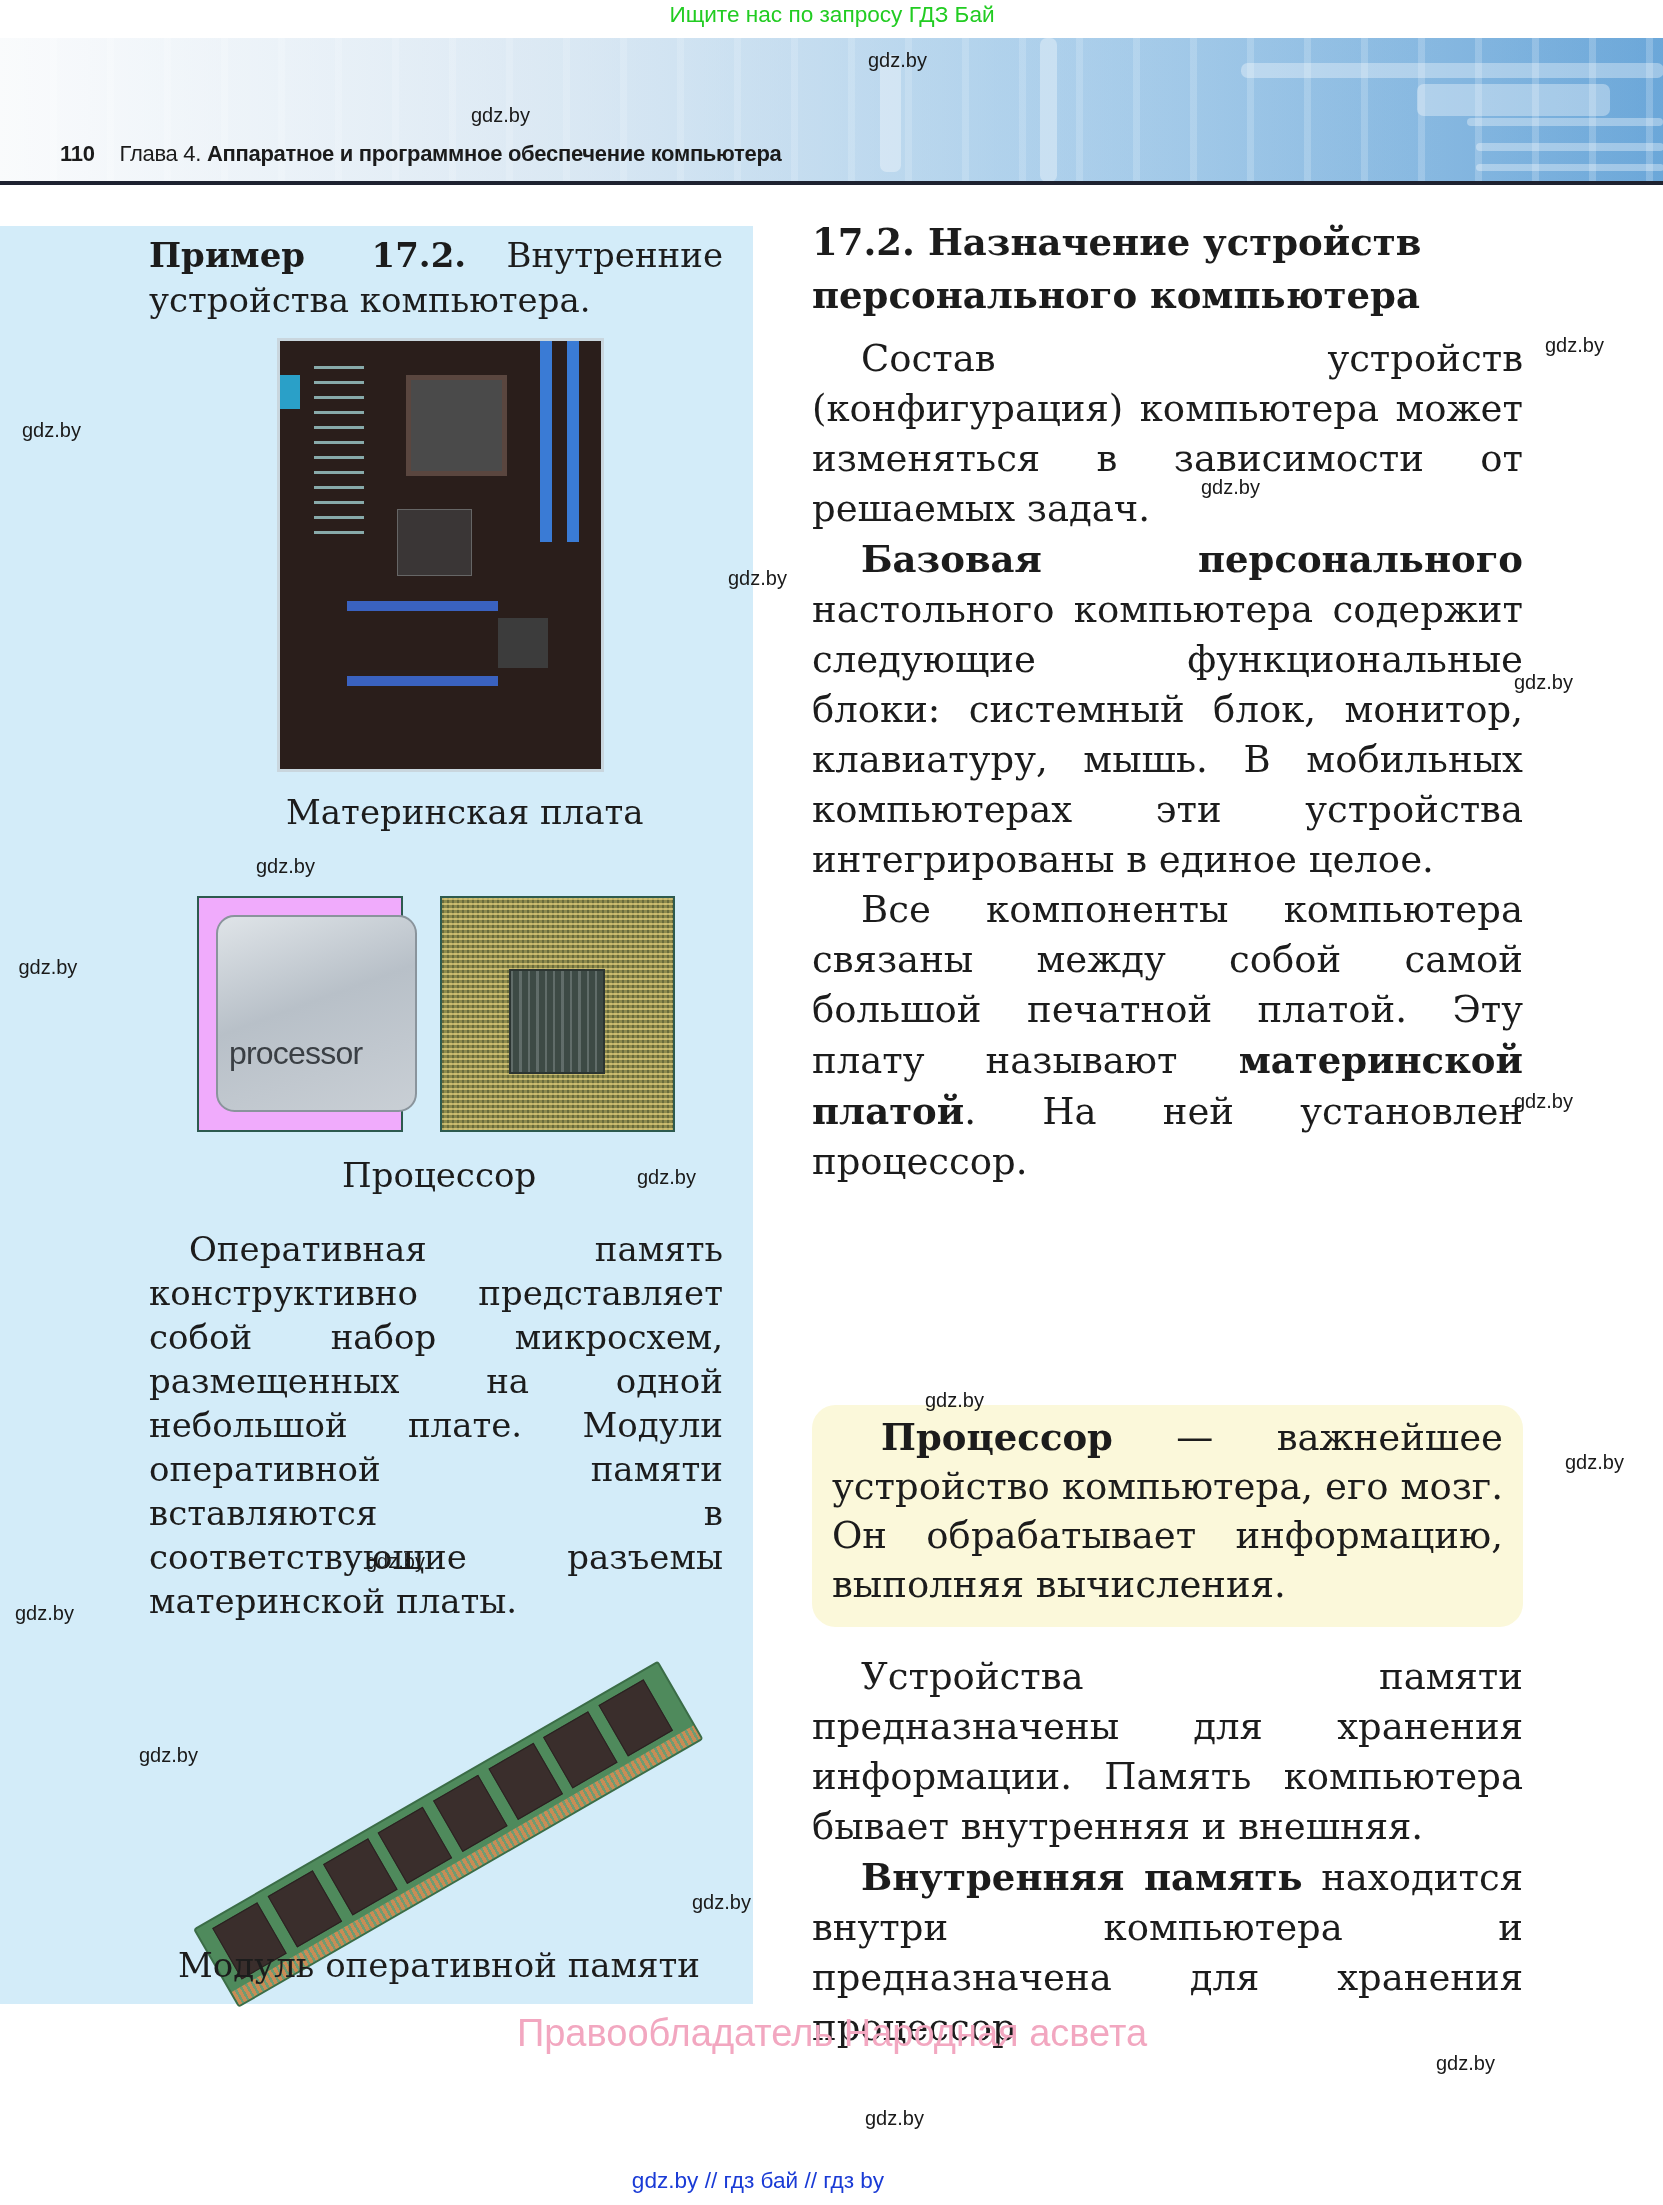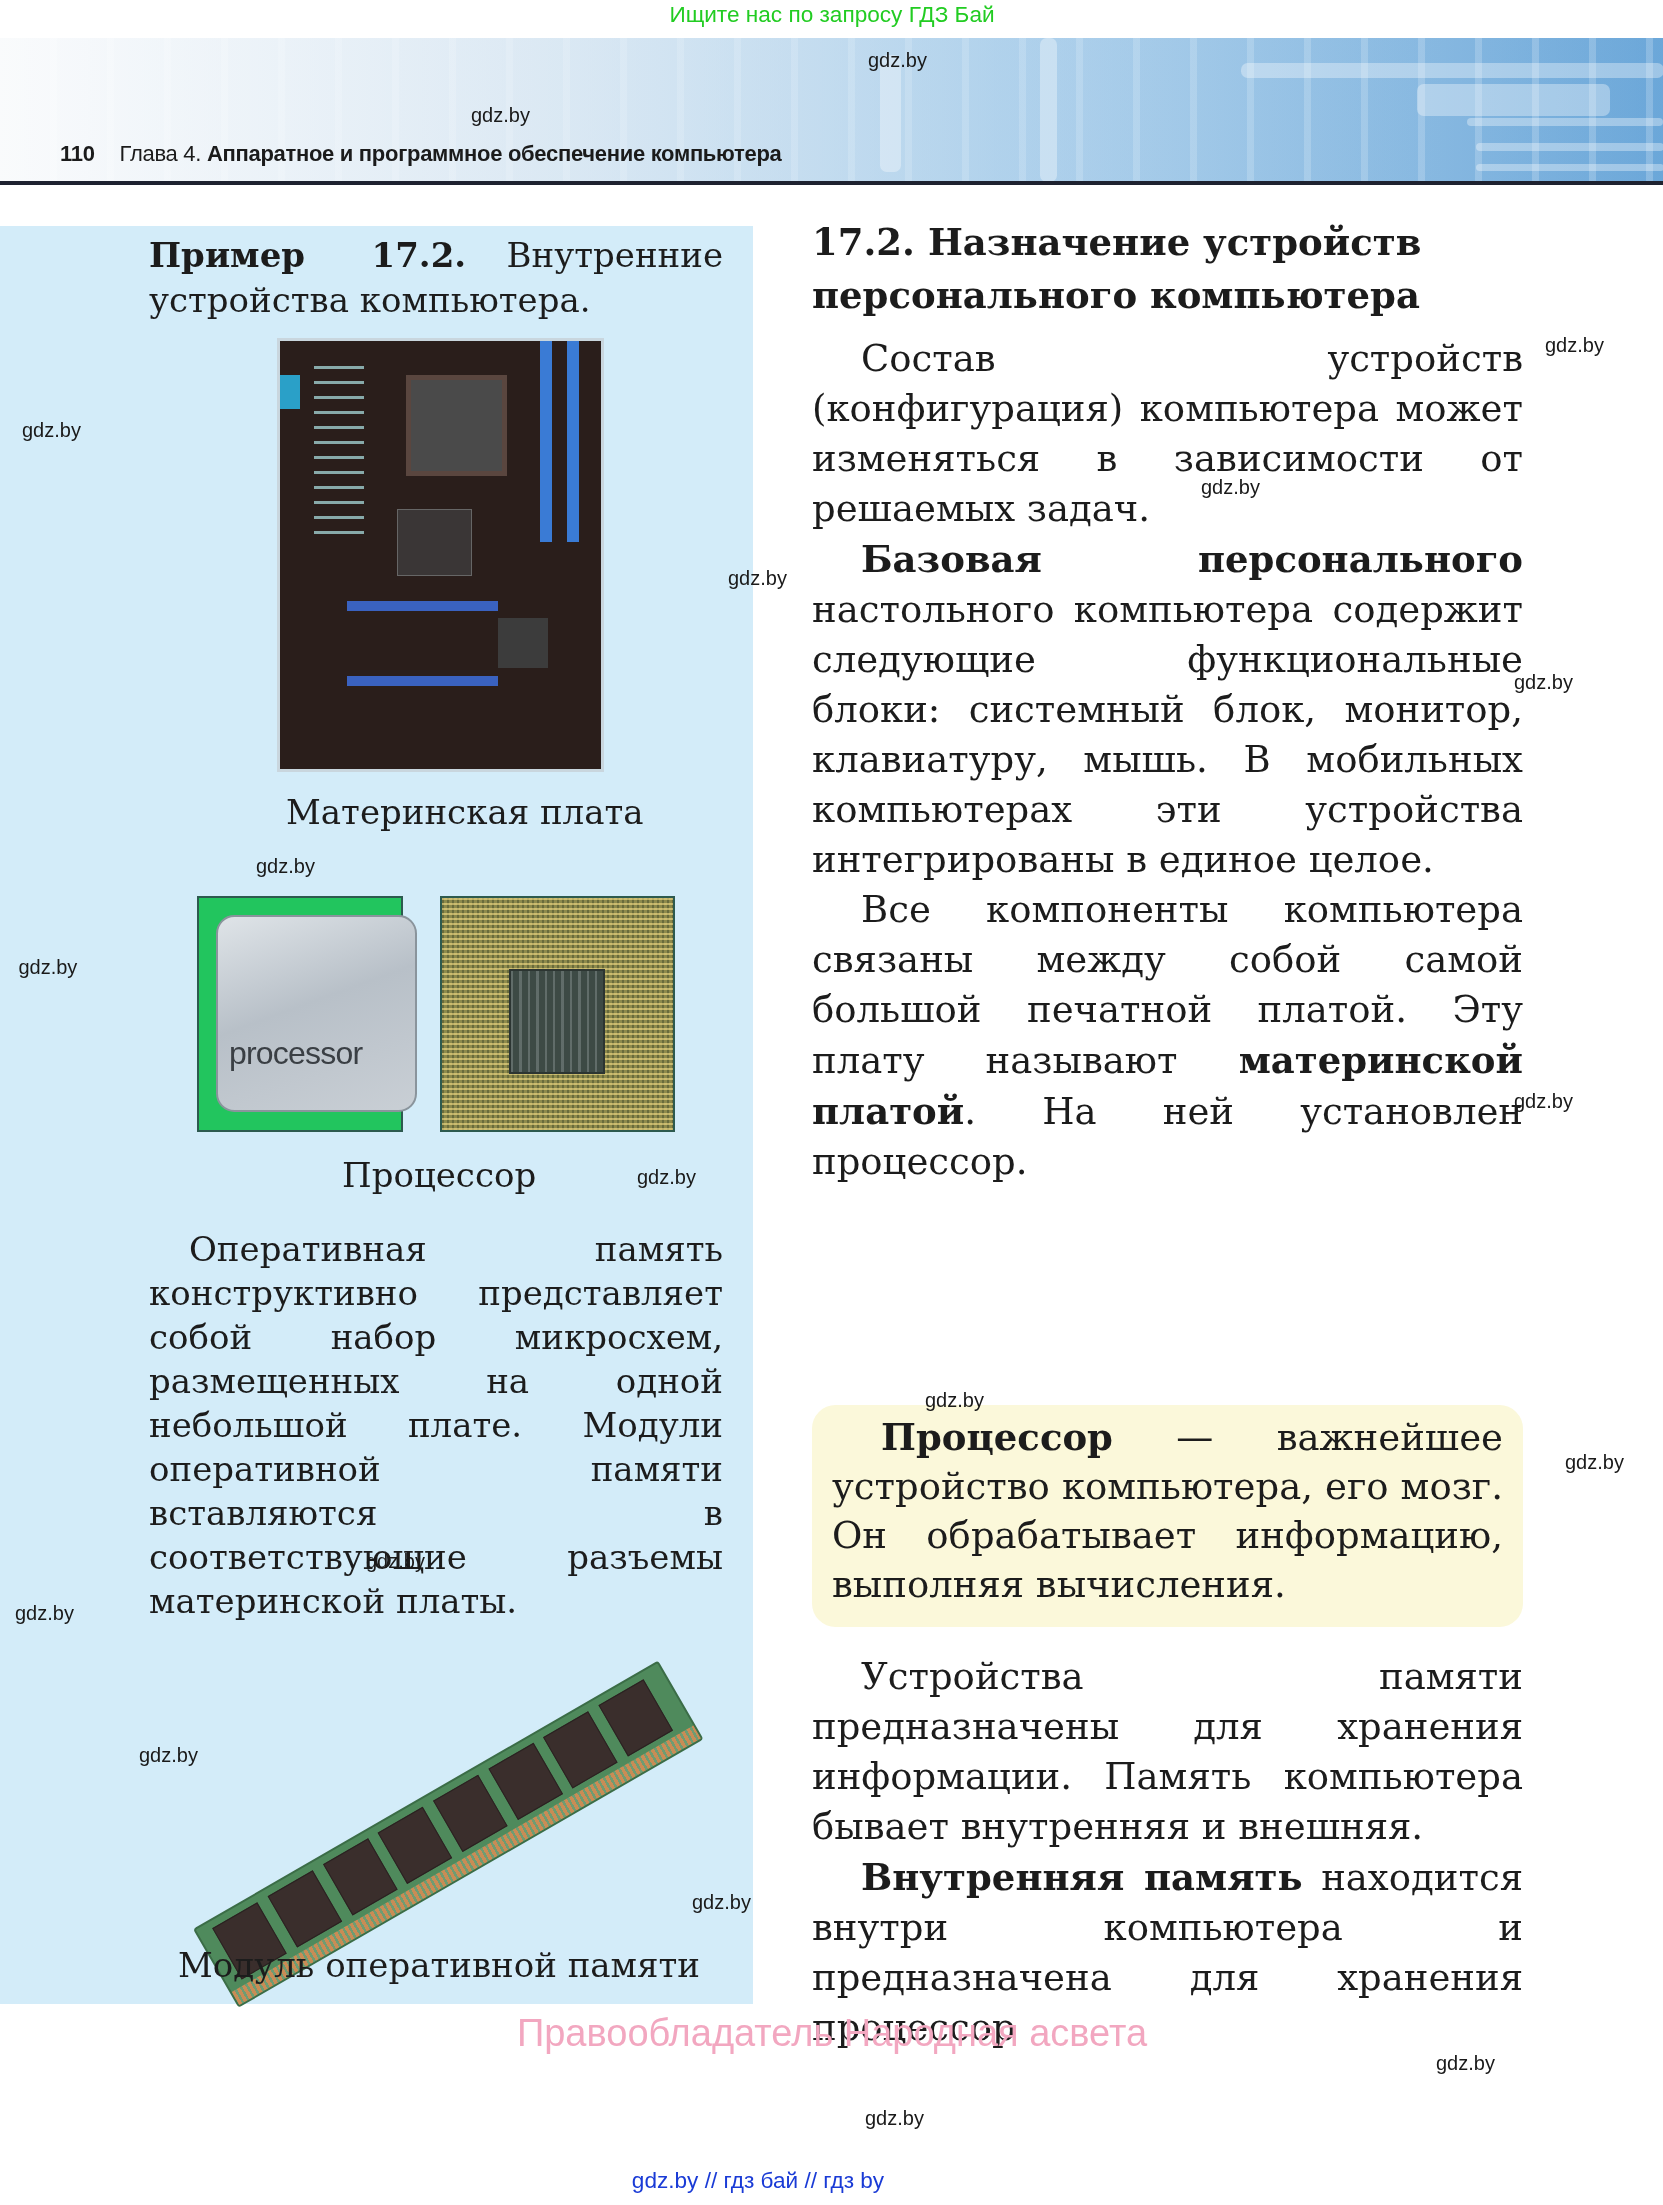--- a/index.html
+++ b/index.html
@@ -46,21 +46,21 @@
 
   .mobo {
     position: absolute; left: 277px; top: 338px; width: 327px; height: 434px;
     background: #2a1e1b; border: 3.4px solid #c9d6de; overflow: hidden;
   }
   .mobo div { position: absolute; }
 
   .cpu {
     position: absolute; left: 197px; top: 896px; width: 478px; height: 236px;
   }
-  .cpu-top { position: absolute; left: 0; top: 0; width: 206px; height: 236px; background: #22c55e; border: 2.5px solid #2d5a4f; }
+  .cpu-top { position: absolute; left: 0; top: 0; width: 206px; height: 236px; background: #f0abfc; border: 2.5px solid #2d5a4f; }
   .cpu-top .lid {
     position: absolute; left: 17px; top: 17px; width: 201px; height: 197px; border-radius: 18.4px;
     background: linear-gradient(160deg, #dfe4e8 0%, #b8c0c8 45%, #c9cfd5 100%); border: 2.5px solid #8a949c;
   }
   .cpu-top .label {
     position: absolute; left: 30px; top: 137px; font-family: "Liberation Sans", sans-serif; font-size: 32px;
     color: #3a3f44; letter-spacing: -0.8px;
   }
   .cpu-bottom {
     position: absolute; left: 243px; top: 0; width: 235px; height: 236px; border: 2.5px solid #2d5a4f;

